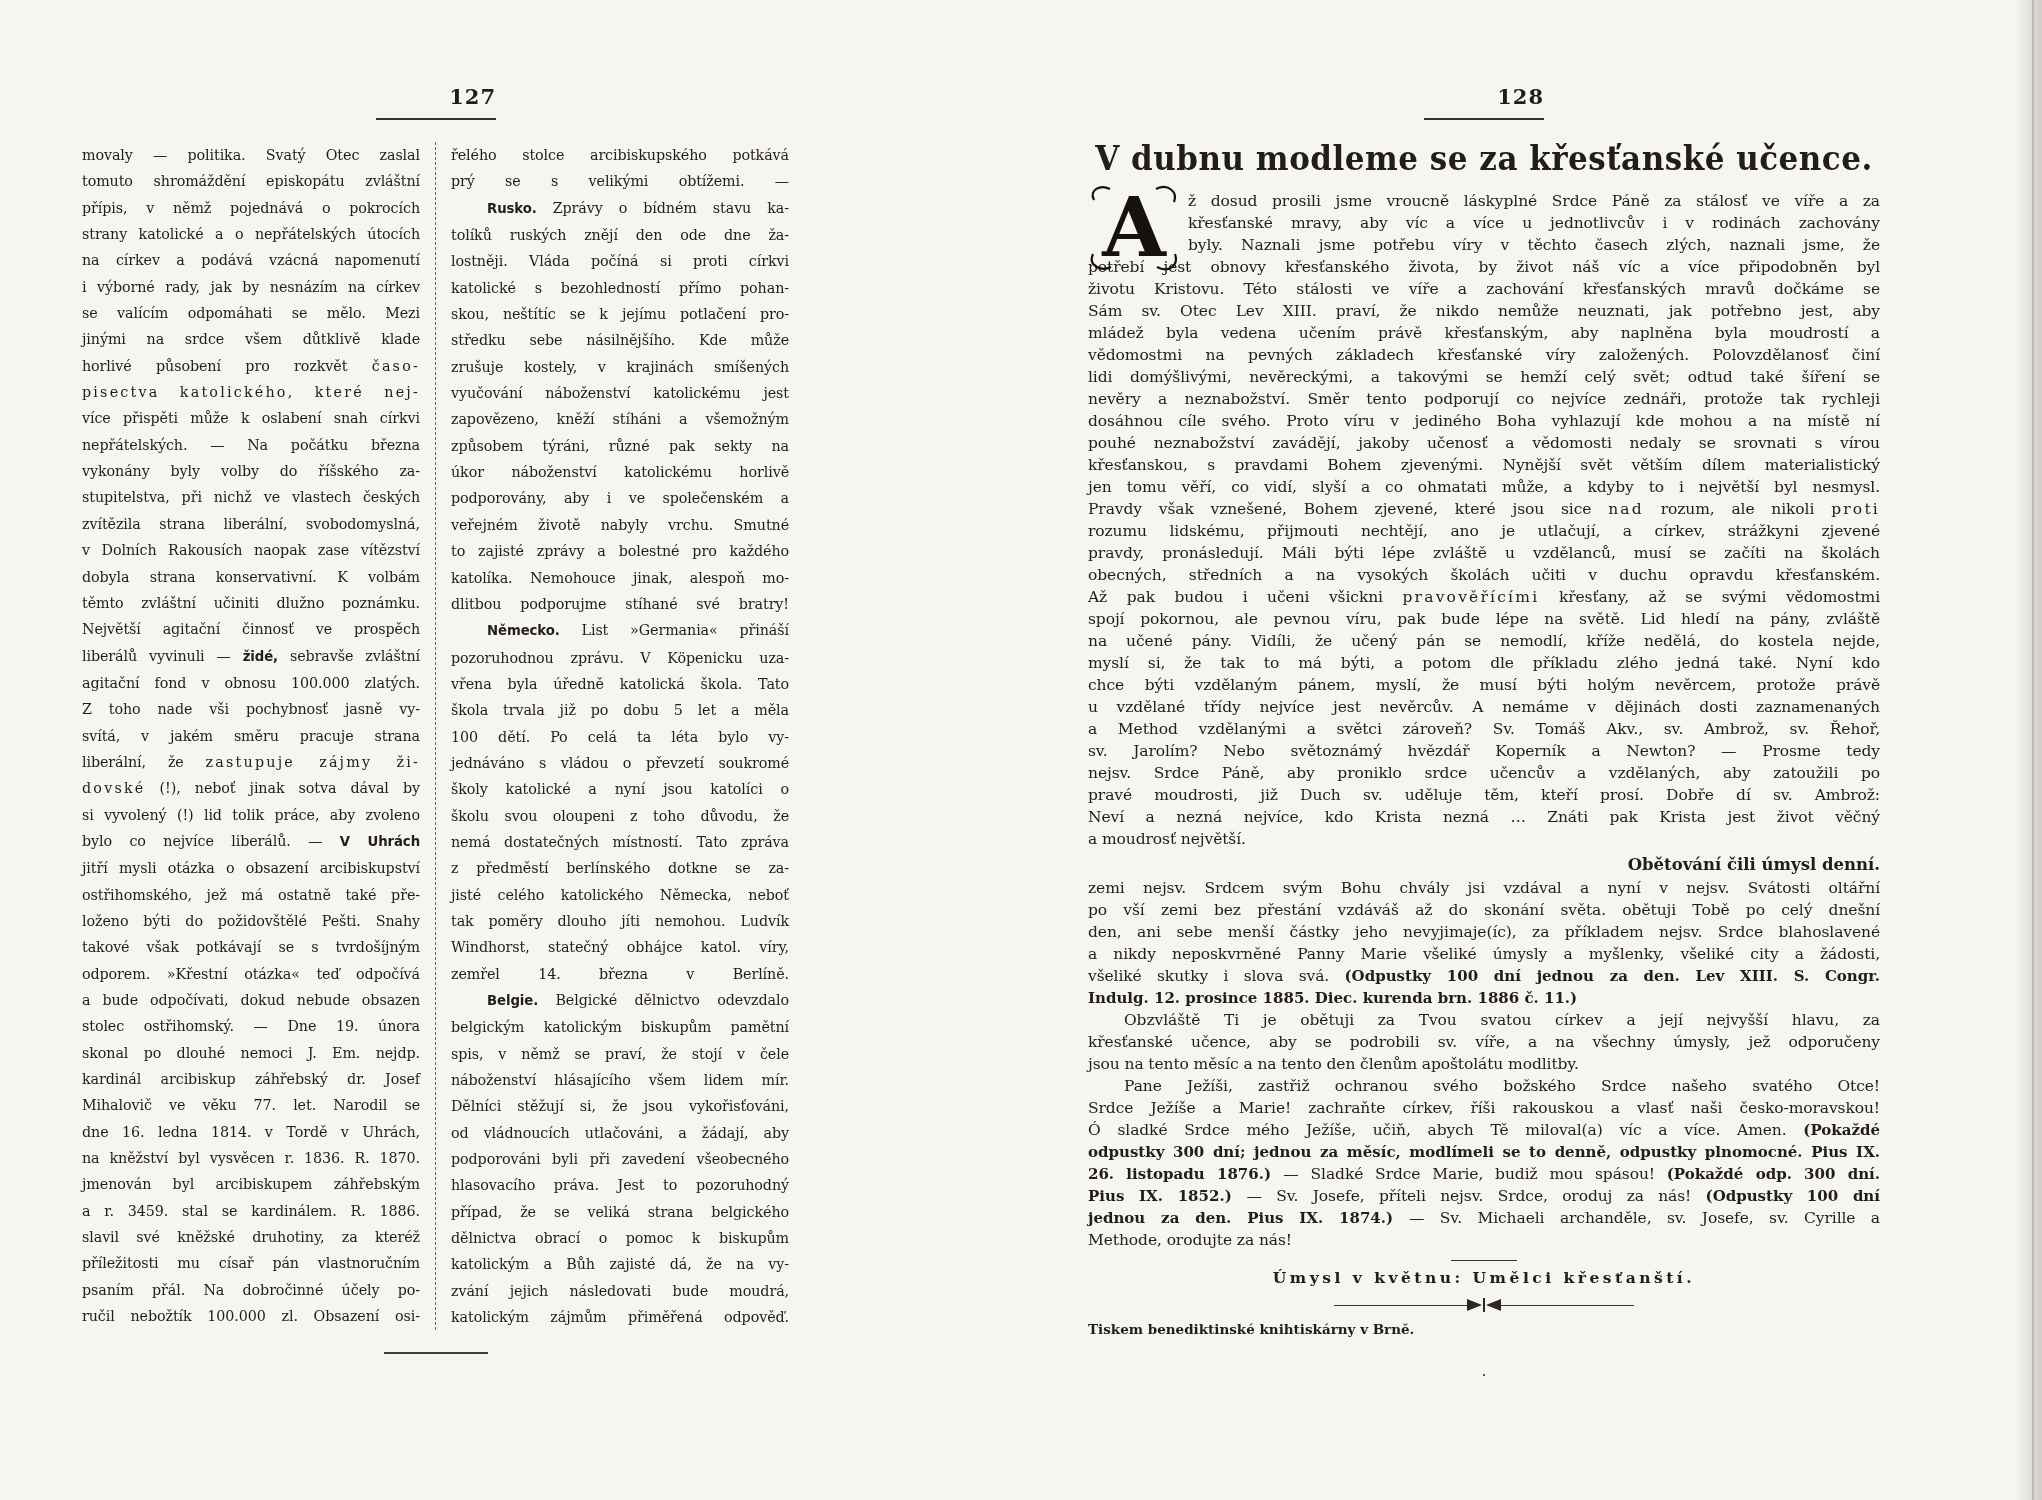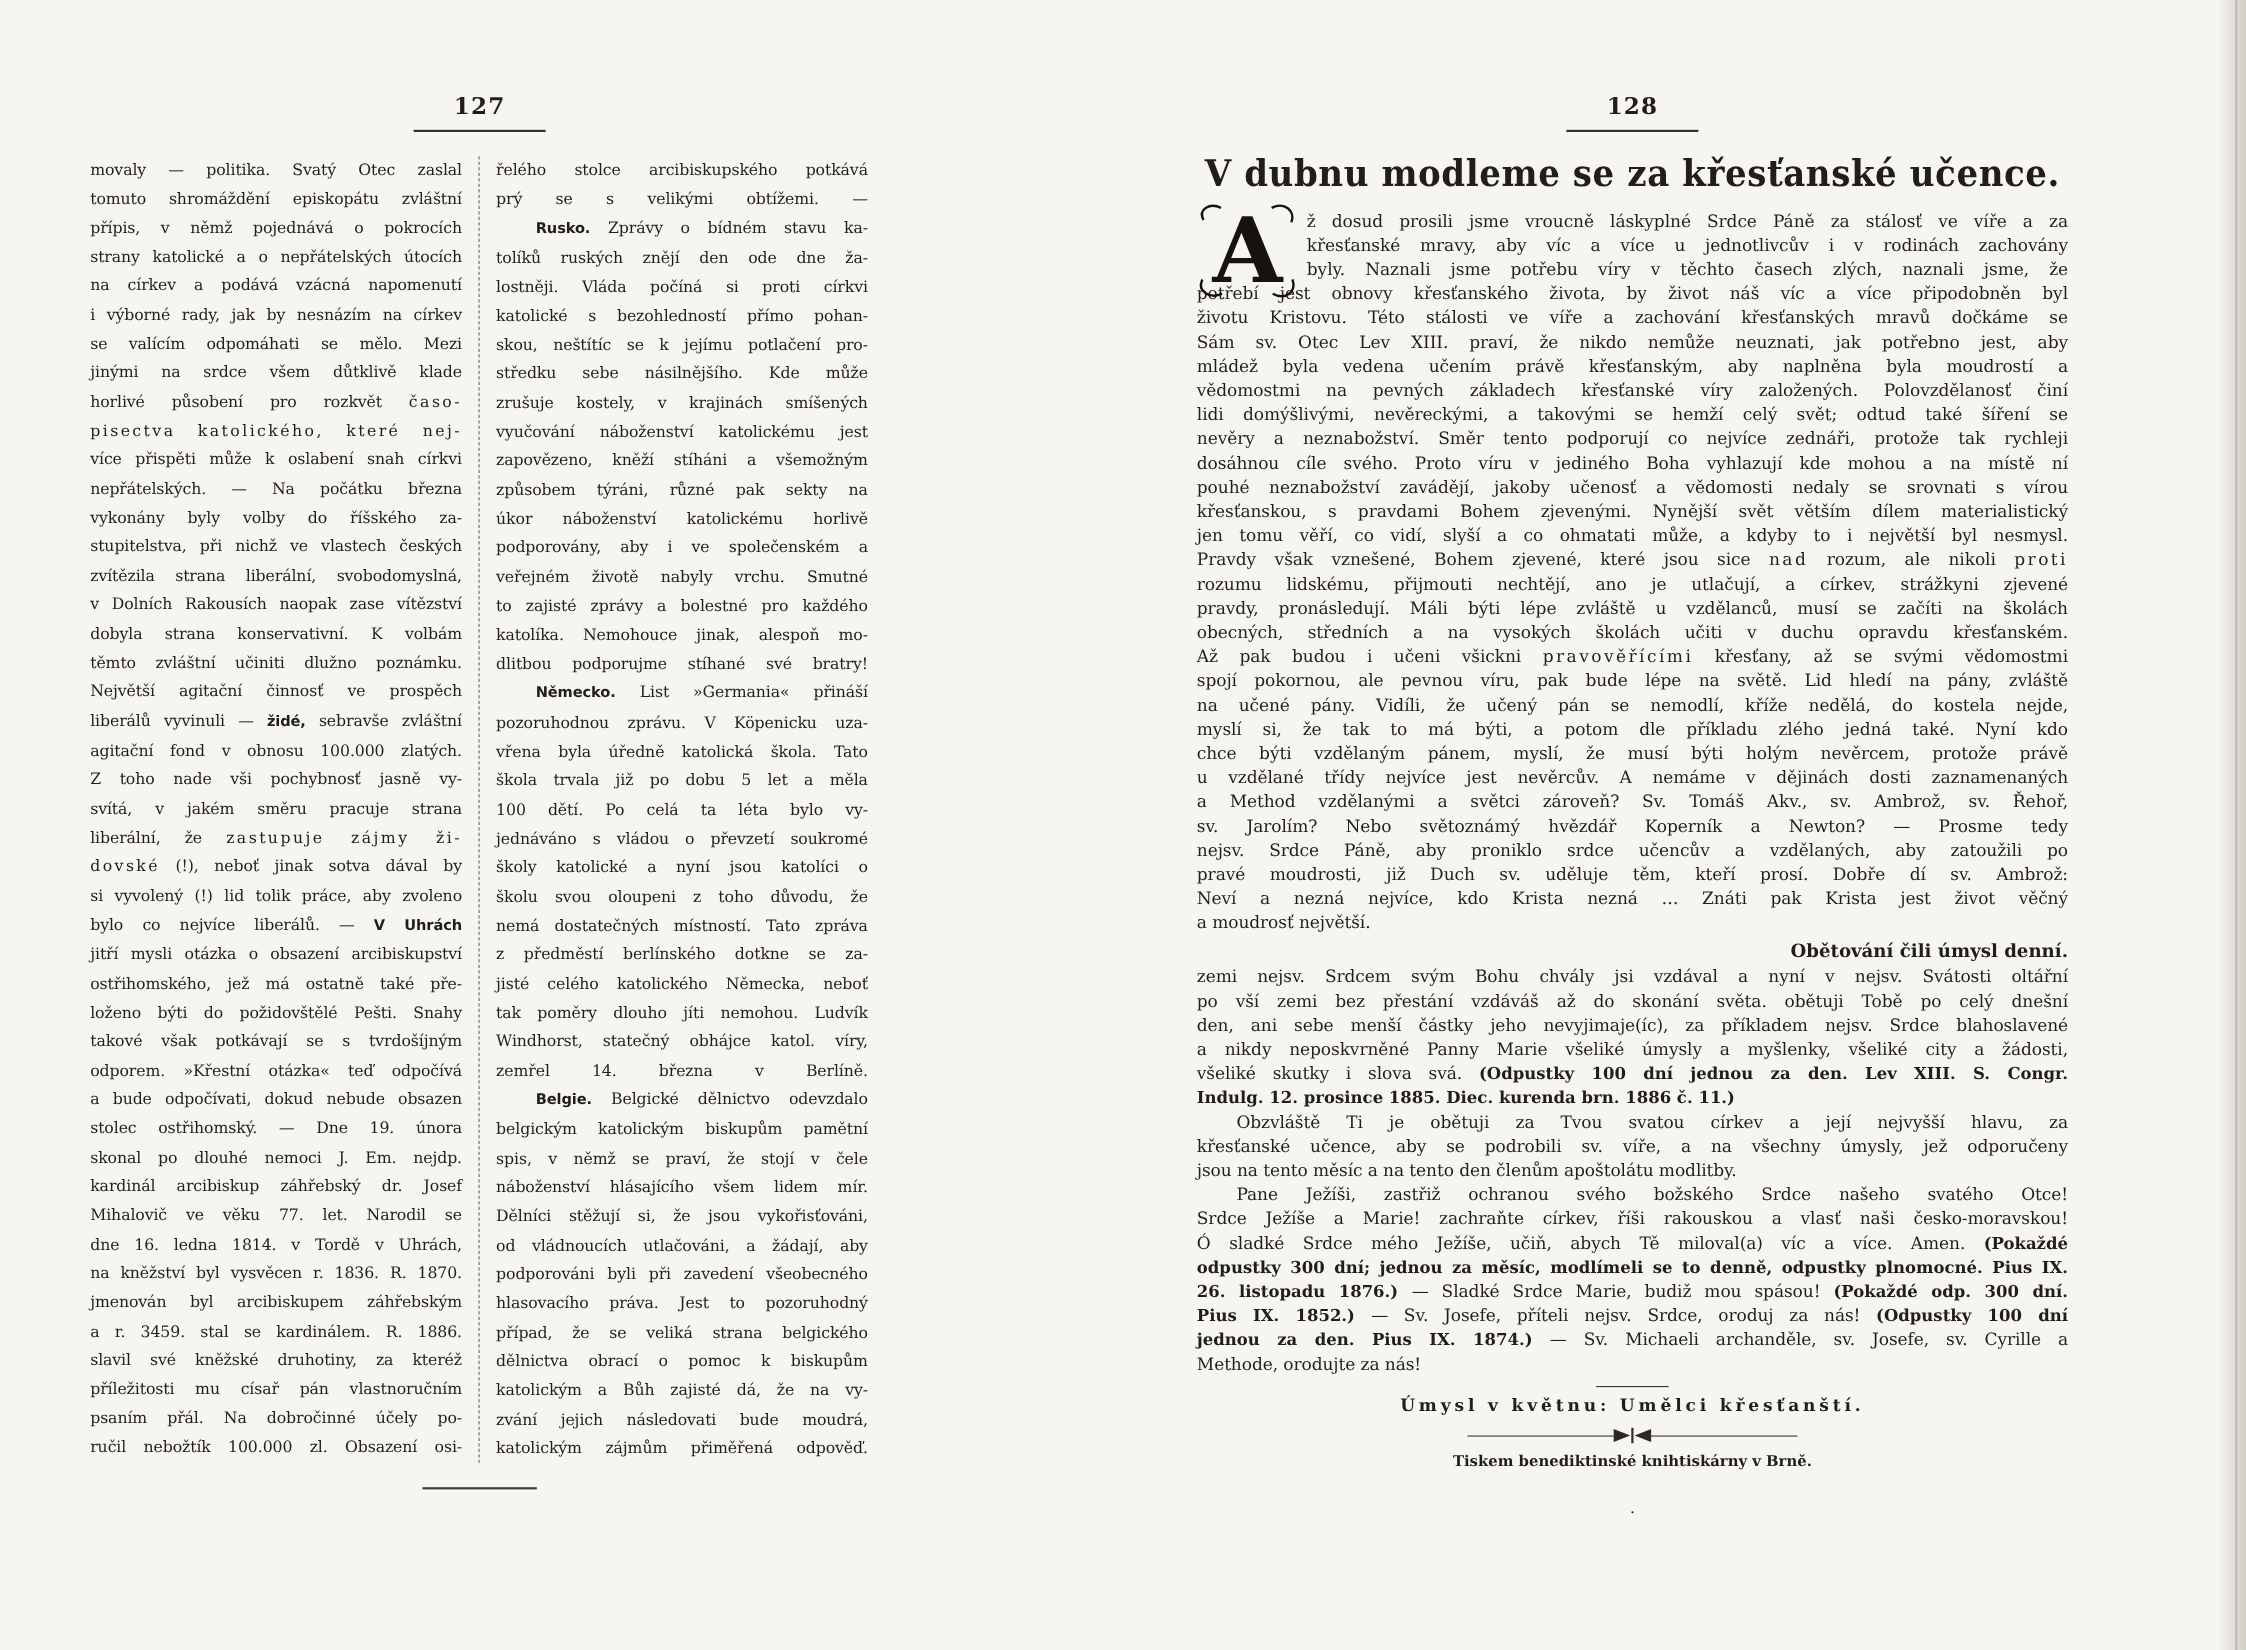--- a/index.html
+++ b/index.html
@@ -11,21 +11,21 @@
   }
   
   .scan-edge{position:absolute;top:0;right:0;width:26px;height:100%;
     background:linear-gradient(to right,rgba(0,0,0,0),rgba(110,104,94,0.28));pointer-events:none;}
   .scan-edge-line{position:absolute;top:0;right:8px;width:2px;height:100%;background:rgba(90,85,75,0.25);}
 
   .page{position:absolute;top:84px;}
   .page-left{left:82px;width:708px;}
   .page-right{left:1088px;width:792px;}
 
-  .pagenum-wrap{width:120px;margin:0 auto;text-align:center;
+  .pagenum-wrap{width:120px;margin:0 auto;text-align:right;
     border-bottom:2px solid #34302a;padding-bottom:9px;}
   .pagenum{font-size:21px;font-weight:bold;letter-spacing:1px;}
 
   
   .cols{display:flex;margin-top:22px;}
   .col{width:338px;}
   .col-divider{width:0;border-left:1px dashed #6b675e;margin:0 15px;}
   .page-left .ln{
     font-size:14.3px;line-height:26.35px;letter-spacing:-0.1px;
     text-align:justify;text-align-last:justify;white-space:normal;
@@ -52,21 +52,21 @@
   .dropcap svg{position:absolute;top:-10px;left:0;}
 
   .subheading{text-align:right;font-weight:bold;font-size:16.5px;margin:5px 0 3px 0;}
   .rule-small{width:66px;border-top:1.5px solid #3a362f;margin:9px auto 7px auto;}
   .intention{text-align:center;font-weight:bold;font-size:15.5px;letter-spacing:3.5px;margin:2px 0;}
   .orn-rule{width:300px;margin:11px auto 9px auto;display:flex;align-items:center;}
   .orn-rule .bar{flex:1;border-top:1.2px solid #3a362f;}
   .orn-rule .tri-l{width:0;height:0;border-top:6px solid transparent;border-bottom:6px solid transparent;border-right:15px solid #2c2822;}
   .orn-rule .tri-r{width:0;height:0;border-top:6px solid transparent;border-bottom:6px solid transparent;border-left:15px solid #2c2822;}
   .orn-rule .mid{width:2px;height:14px;background:#2c2822;margin:0 1px;}
-  .imprint{text-align:center;font-weight:bold;font-size:13.5px;margin-top:8px;}
+  .imprint{font-weight:bold;font-size:13.5px;margin-top:8px;}
   .tiny-dot{text-align:center;font-size:14px;margin-top:26px;}
 </style>
 </head>
 <body>
 
 <div class="scan-edge"></div>
 <div class="scan-edge-line"></div>
 
 <div class="page page-left">
   <div class="pagenum-wrap">

